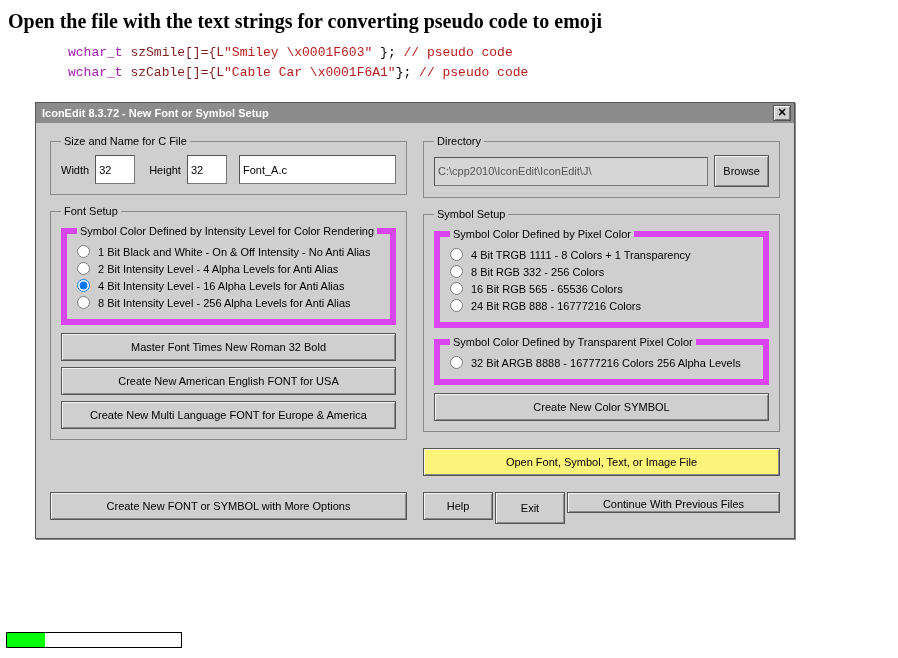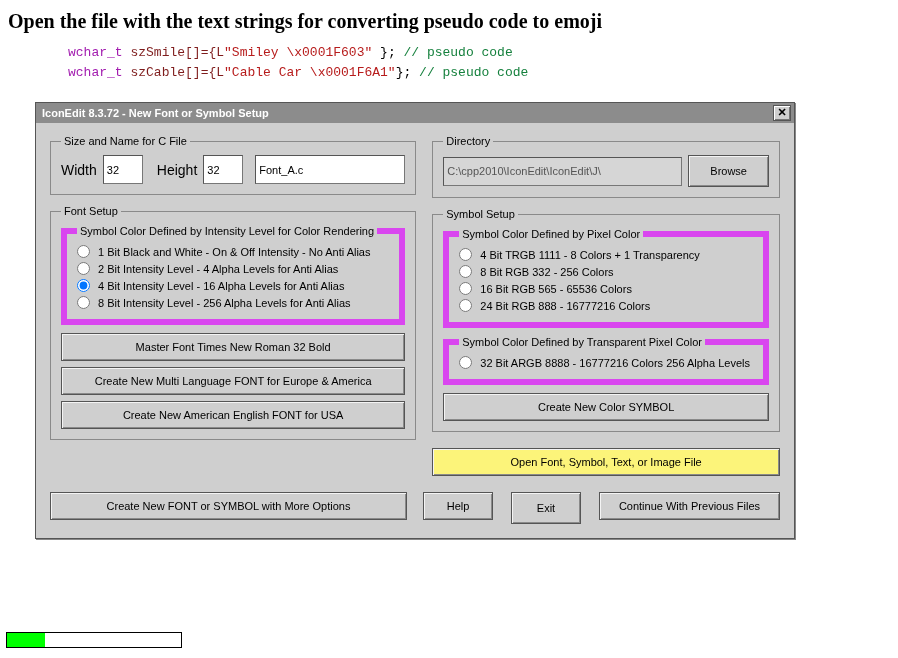--- a/index.html
+++ b/index.html
@@ -20,21 +20,21 @@
     font-size: 13px;
     white-space: pre;
     margin-left: 60px;
     line-height: 1.5;
     margin-bottom: 20px;
   }
   .kw    { color: #a21caf; }
   .ident { color: #7f1d1d; }
   .str   { color: #b71c1c; }
   .punc  { color: #000; }
-  .comm  { color: #15803d; }
+  .comm  { color: #b91c1c; }
 
   .dialog {
     position: relative;
     margin-left: 27px;
     width: 758px;
     border: 1px solid #555;
     background: #cfcfcf;
     font-family: Tahoma, Arial, sans-serif;
     font-size: 11px;
     box-shadow: 1px 1px 0 #888;
@@ -85,21 +85,21 @@
     margin: 0 0 8px 0;
     padding: 6px 10px 8px 10px;
   }
   fieldset.inner > legend {
     font-size: 11px;
     padding: 0 3px;
   }
 
   .row { display: flex; align-items: center; gap: 6px; }
 
-  label.fld { font-size: 14px; }
+  label.fld { font-size: 11px; }
 
   input.text {
     font-family: Tahoma, Arial, sans-serif;
     font-size: 11px;
     height: 29px;
     padding: 1px 3px;
     border: 1px solid #777;
     border-top-color: #555;
     border-left-color: #555;
     background: #fff;
@@ -142,21 +142,21 @@
     padding: 2px 0;
   }
   .radio-row input { margin: 0; }
 
   .bottom-row {
     display: flex;
     gap: 16px;
     padding: 0 14px 14px 14px;
   }
   .bottom-row .left { flex: 1; }
-  .bottom-row .right { flex: 1; display: flex; gap: 18px; justify-content: space-between; }
+  .bottom-row .right { flex: 1; display: flex; gap: 2px; justify-content: space-between; }
 
   .progress {
     position: fixed;
     left: 6px;
     bottom: 10px;
     width: 176px;
     height: 16px;
     border: 1px solid #000;
     background: #fff;
     box-sizing: border-box;
@@ -210,31 +210,31 @@
           <div class="radio-row">
             <input type="radio" name="intens" checked="" style="">
               <span>4 Bit Intensity Level - 16 Alpha Levels for Anti Alias</span>
           </div>
           <div class="radio-row">
             <input type="radio" name="intens" style="">
               <span>8 Bit Intensity Level - 256 Alpha Levels for Anti Alias</span>
           </div>
         </fieldset>
         <button class="btn wide">Master Font  Times New Roman 32 Bold</button>
+        <button class="btn wide">Create New American English FONT for USA</button>
         <button class="btn wide">Create New Multi Language FONT for Europe &amp; America</button>
-        <button class="btn wide">Create New American English FONT for USA</button>
       </fieldset>
     </div>
 
     <div class="col">
       <fieldset class="gb">
         <legend>Directory</legend>
         <div class="row">
           <input class="text ro" readonly="" style="flex: 1 1 0%;" value="C:\cpp2010\IconEdit\IconEdit\J\">
-          <button class="btn" style="height:32px;padding:2px 21px">Browse</button>
+          <button class="btn" style="height:32px;padding:2px 8px">Browse</button>
         </div>
       </fieldset>
 
       <fieldset class="gb">
         <legend>Symbol Setup</legend>
         <fieldset class="inner">
           <legend>Symbol Color Defined by Pixel Color</legend>
           <div class="radio-row">
             <input type="radio" name="pix" style="">
               <span>4 Bit TRGB 1111 - 8 Colors + 1 Transparency</span>
@@ -266,20 +266,20 @@
     </div>
   </div>
 
   <div class="bottom-row">
     <div class="left">
       <button class="btn wide" style="margin-top:0">Create New FONT or SYMBOL with More Options</button>
     </div>
     <div class="right">
       <button class="btn" style="flex:0 0 70px;height:28px">Help</button>
       <button class="btn" style="flex:0 0 70px;height:32px">Exit</button>
-      <button class="btn" style="flex:1;height:28px">Continue With Previous Files</button>
+      <button class="btn" style="flex:1;height:21px">Continue With Previous Files</button>
     </div>
   </div>
 </div>
 
 <div class="progress">
   <div class="bar" style="width: 22%;"></div>
 </div>
 
 </body></html>

